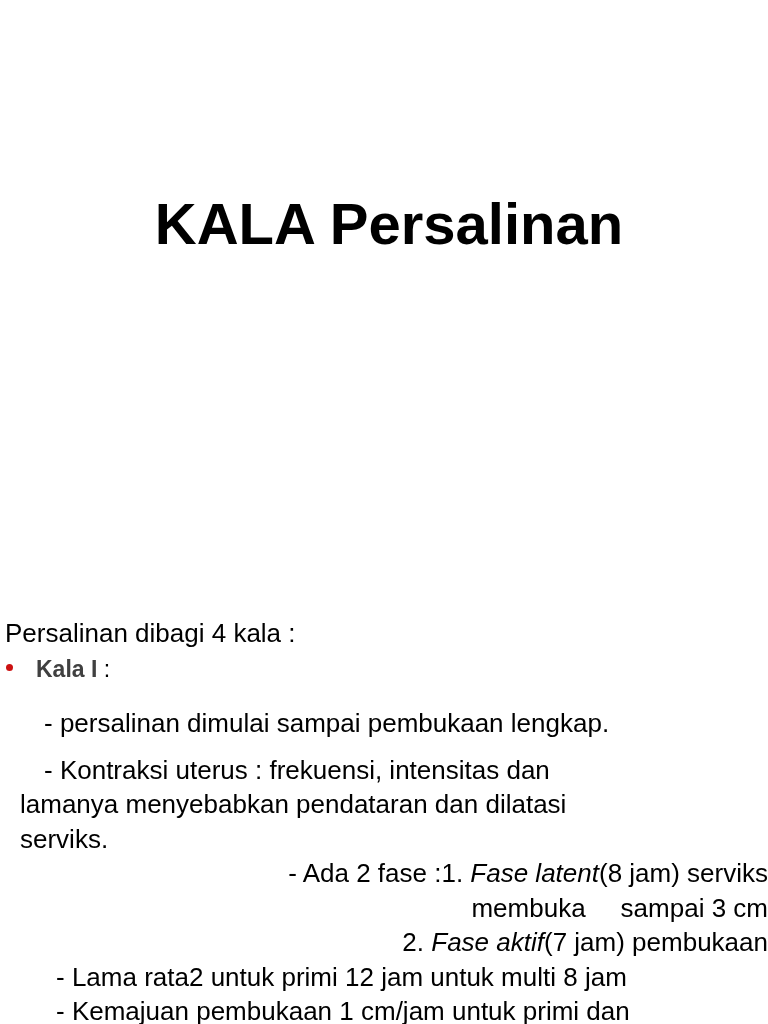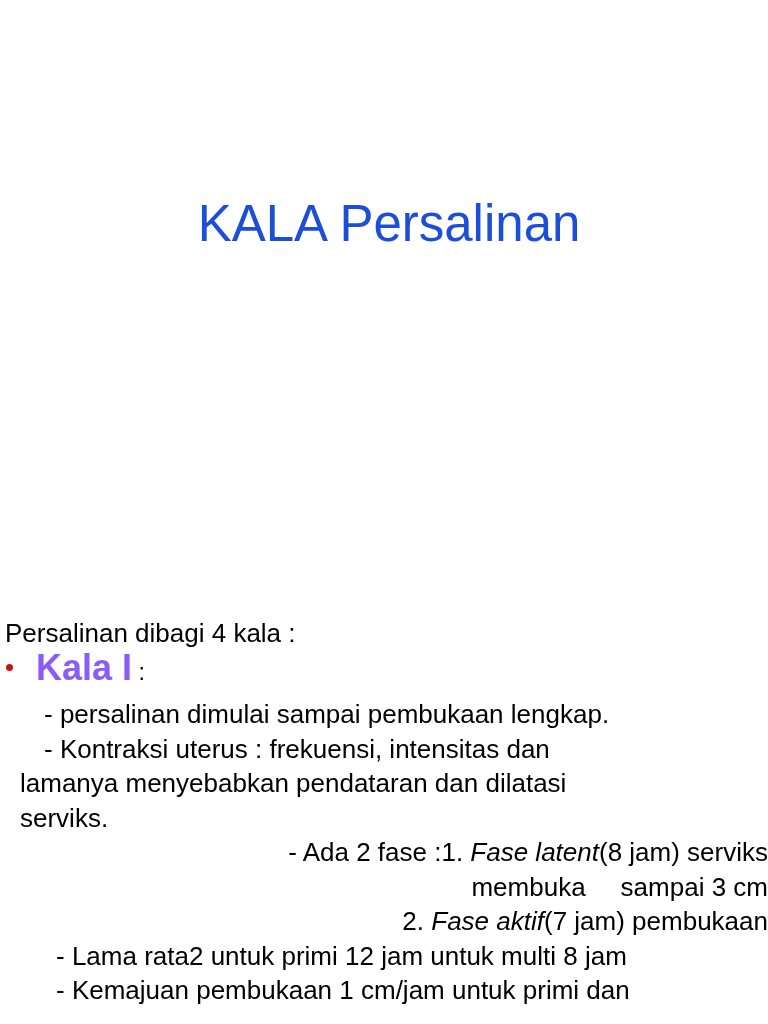--- a/index.html
+++ b/index.html
@@ -29,25 +29,25 @@
     position: absolute;
     left: 0;
     top: 196px;
     width: 768px;
     text-align: center;
     padding-left: 10px;
     box-sizing: border-box;
   }
   .slide-title {
     display: inline-block;
-    font-size: 51px;
+    font-size: 58px;
     line-height: 56px;
-    font-weight: 400;
+    font-weight: 700;
     letter-spacing: 0px;
-    color: #1d4ed8;
+    color: #000000;
     white-space: nowrap;
   }
 
   
   .body-block {
     position: absolute;
     left: 0;
     top: 616px;
     width: 768px;
   }
@@ -56,43 +56,43 @@
     font-size: 26px;
     line-height: 34.5px;
     color: #000000;
     white-space: nowrap;
     font-weight: 400;
   }
 
   
   .ind-0  { padding-left: 5px;  }
   .ind-1  { padding-left: 20px; }
-  .ind-2  { padding-left: 44px; }
+  .ind-2  { padding-left: 44px; margin-top: 12px; }
   .ind-4  { padding-left: 56px; }
 
   
   .bullet-row {
     position: relative;
     padding-left: 36px;
     font-size: 26px;
     line-height: 34.5px;
   }
   .bullet-dot {
     position: absolute;
     left: 6px;
     top: 13px;
     width: 7px;
     height: 7px;
     border-radius: 50%;
     background: #cc1111;
   }
   .kala-label {
-    color: #8b5cf6;
+    color: #404040;
     font-weight: bold;
-    font-size: 36px;
+    font-size: 23px;
   }
   .kala-colon {
     color: #000000;
     font-weight: 400;
     font-size: 23px;
   }
 
   
   .row-2col {
     font-size: 26px;

